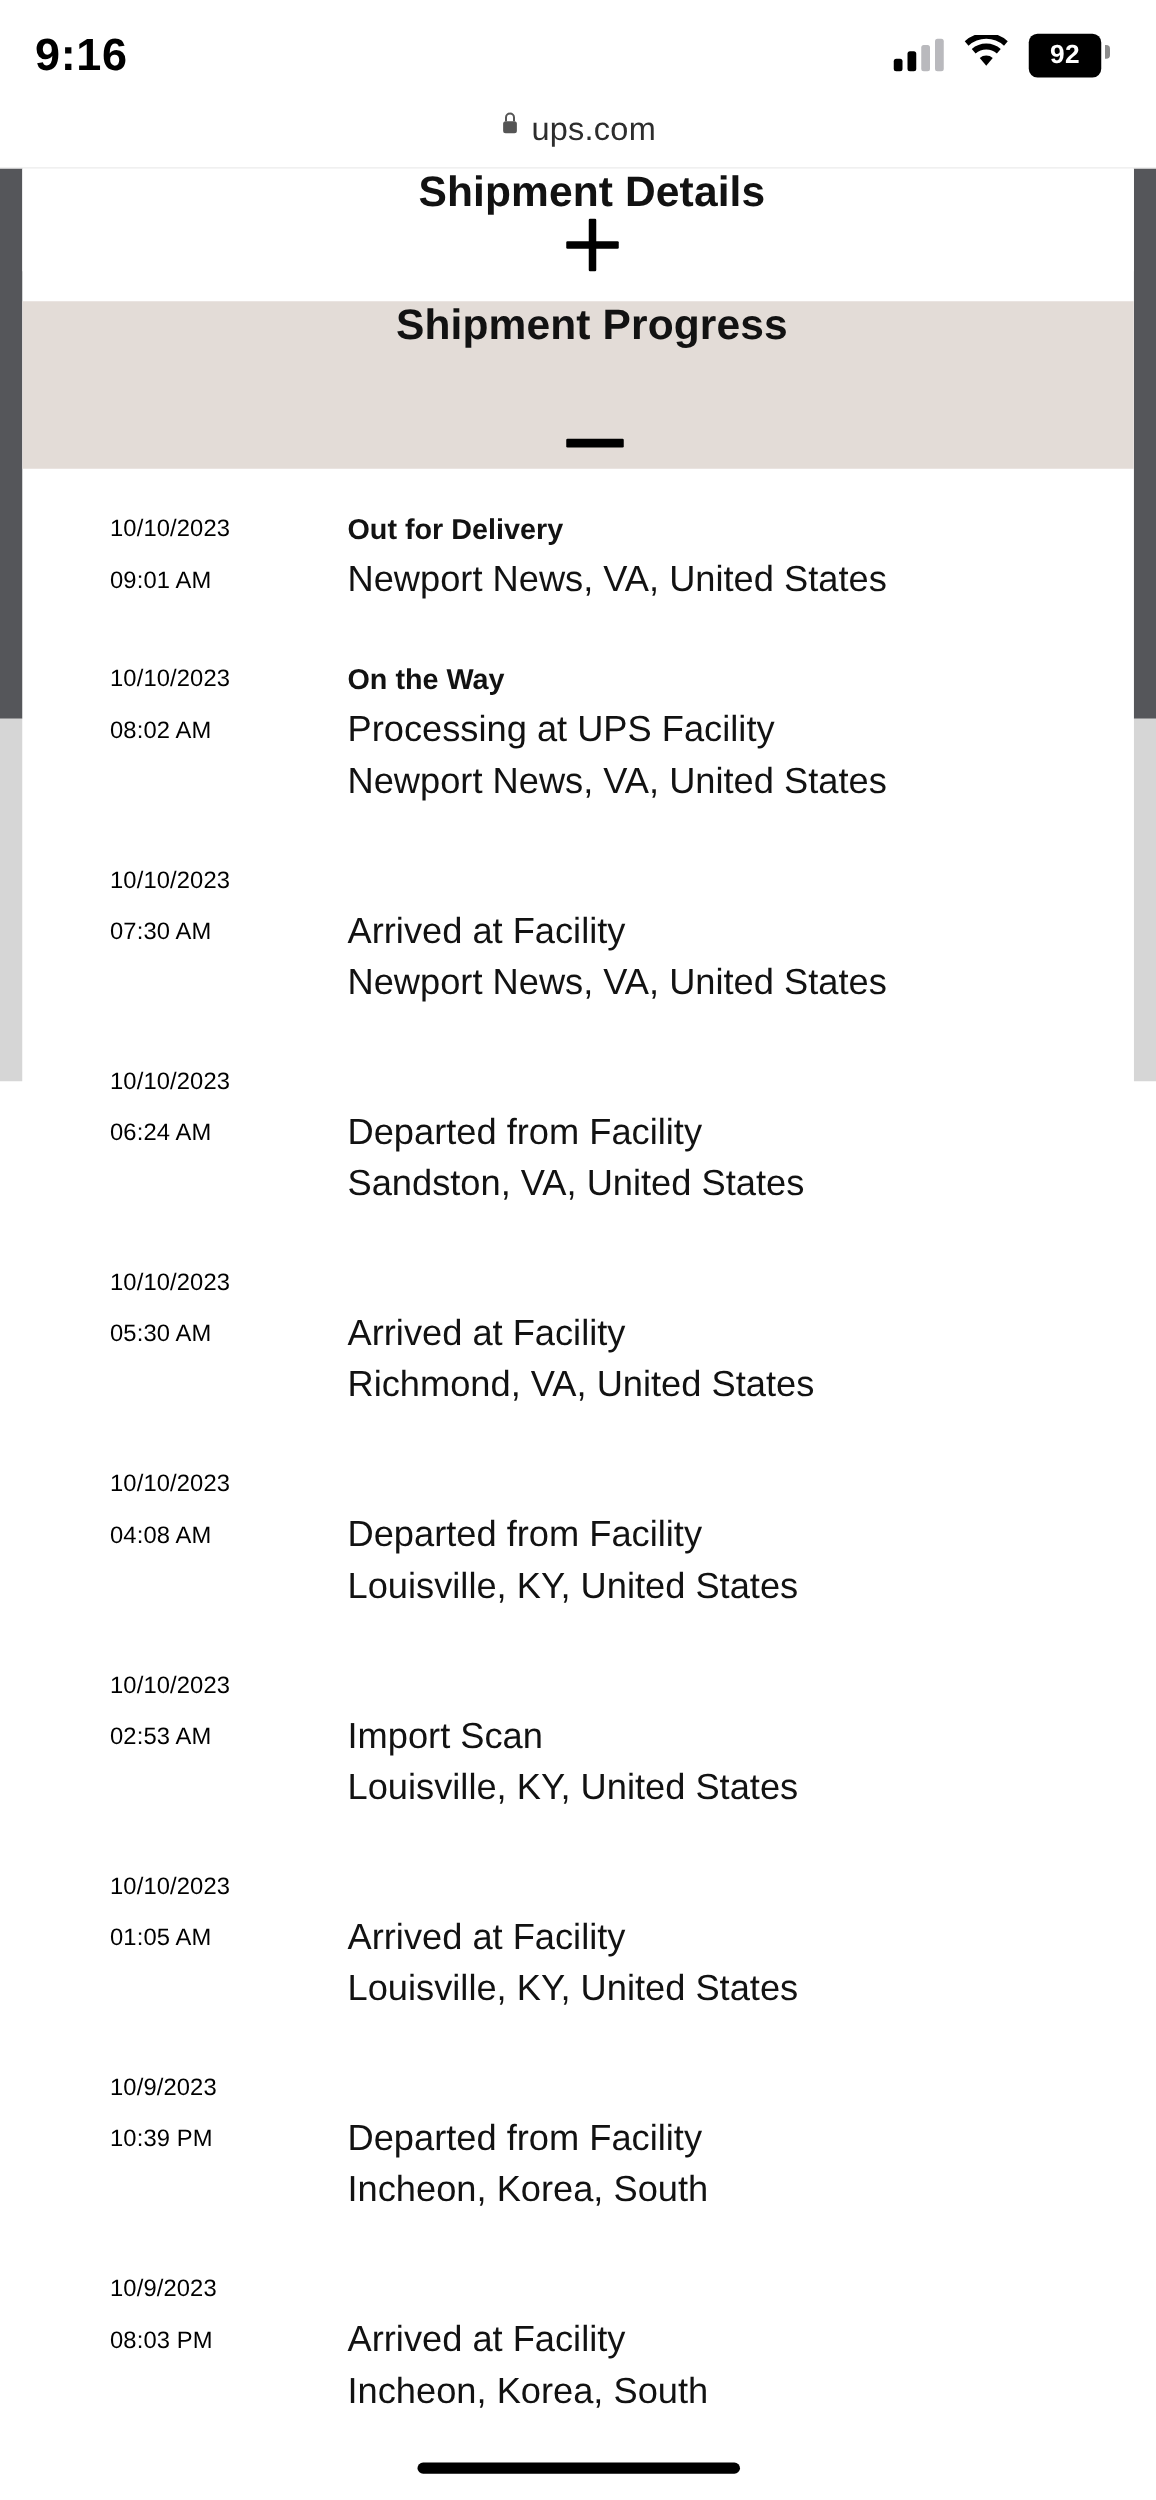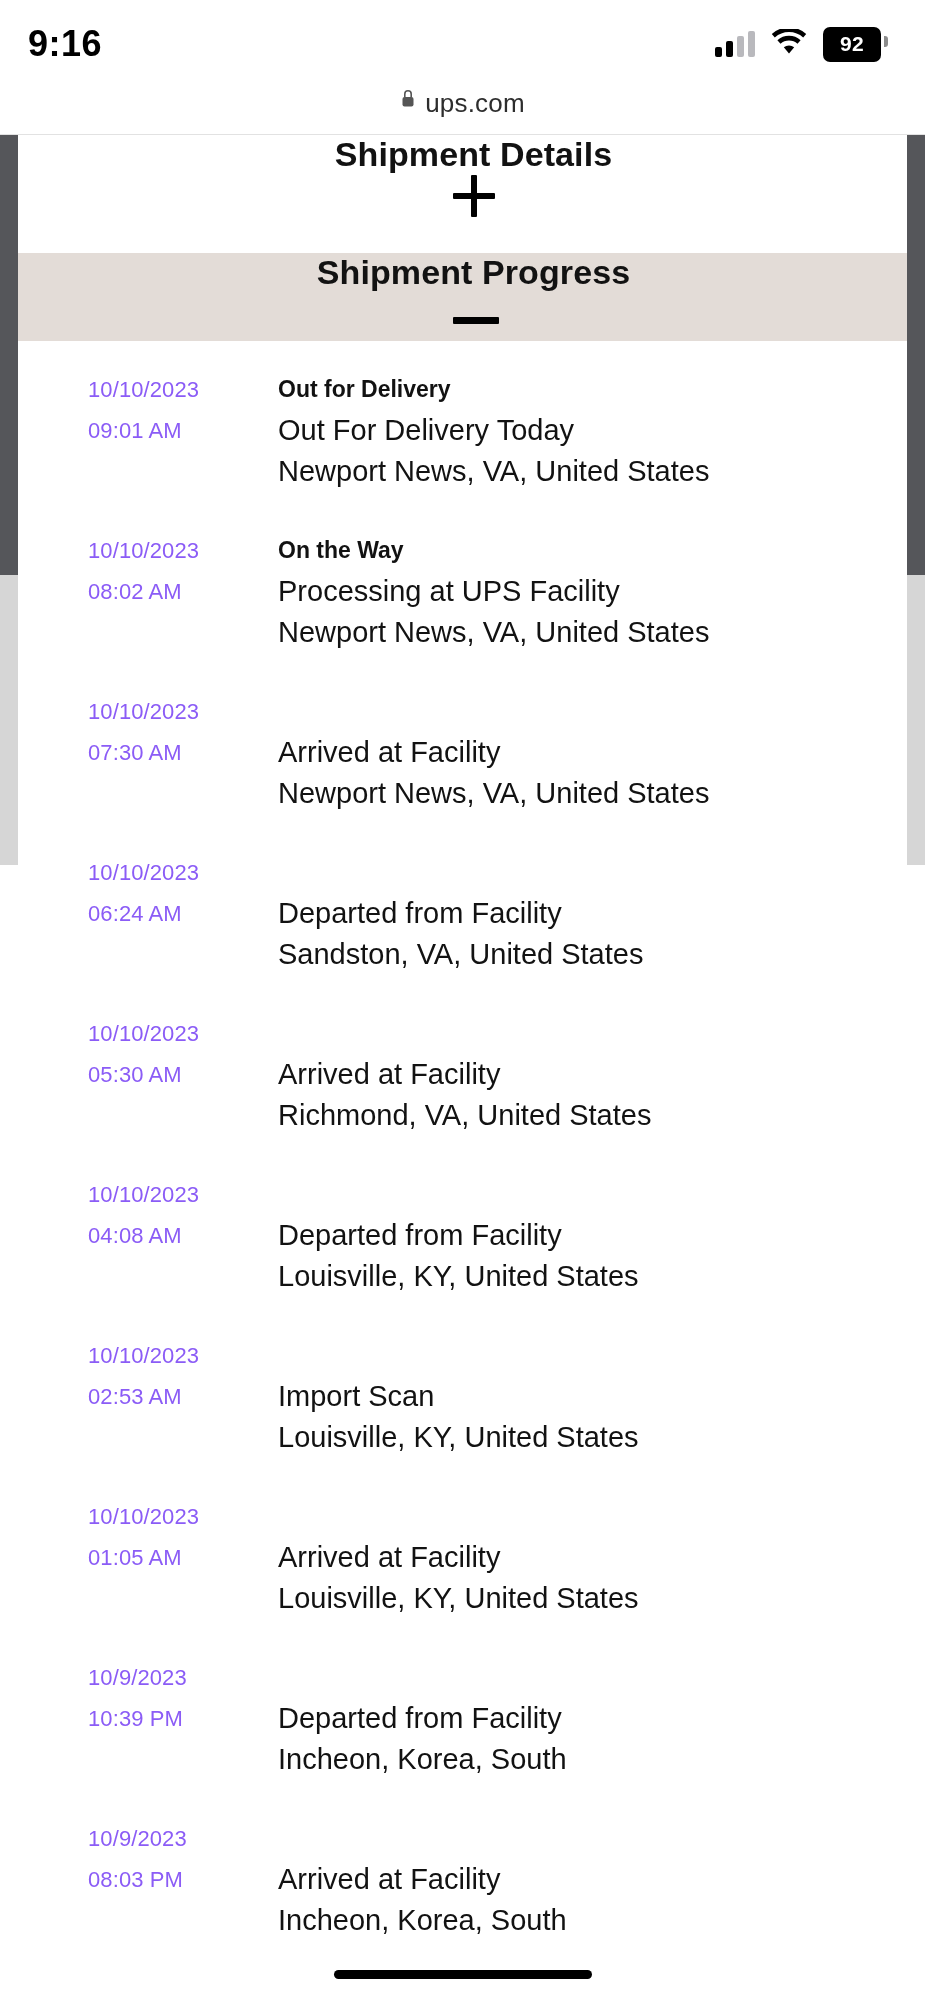--- a/index.html
+++ b/index.html
@@ -142,23 +142,23 @@
     justify-content: space-between;
     padding: 0 48px 0 70px;
     box-sizing: border-box;
     flex-direction: column;
   }
   .section-header.plain {
     height: 82px;
     background: #ffffff;
   }
   .section-header.shaded {
-    height: 88px;
+    height: 134px;
     background: #e3dcd7;
-    margin-top: 36px;
+    margin-top: 24px;
   }
   .section-title {
     font-size: 34px;
     font-weight: 700;
     color: #121212;
     letter-spacing: 0.1px;
   }
   .toggle-plus, .toggle-minus {
     position: relative;
     width: 42px;
@@ -186,23 +186,23 @@
     padding: 0 40px 0 70px;
     box-sizing: border-box;
     margin-bottom: 38px;
   }
   .event-when {
     width: 170px;
     flex: none;
     padding-top: 0px;
   }
   .event-date, .event-time {
-    font-size: 22px;
+    font-size: 19px;
     line-height: 41px;
-    color: #8b5cf6;
+    color: #000000;
     letter-spacing: 0.1px;
   }
   .event-body {
     flex: 1;
     padding-left: 20px;
   }
   .event-status {
     font-size: 23px;
     line-height: 41px;
     font-weight: 700;
@@ -283,21 +283,20 @@
 
     <div class="progress-list">
 
       <div class="event">
         <div class="event-when">
           <div class="event-date">10/10/2023</div>
           <div class="event-time">09:01 AM</div>
         </div>
         <div class="event-body">
           <div class="event-status">Out for Delivery</div>
-          <div class="event-desc">Out For Delivery Today</div>
           <div class="event-loc">Newport News, VA, United States</div>
         </div>
       </div>
 
       <div class="event">
         <div class="event-when">
           <div class="event-date">10/10/2023</div>
           <div class="event-time">08:02 AM</div>
         </div>
         <div class="event-body">

